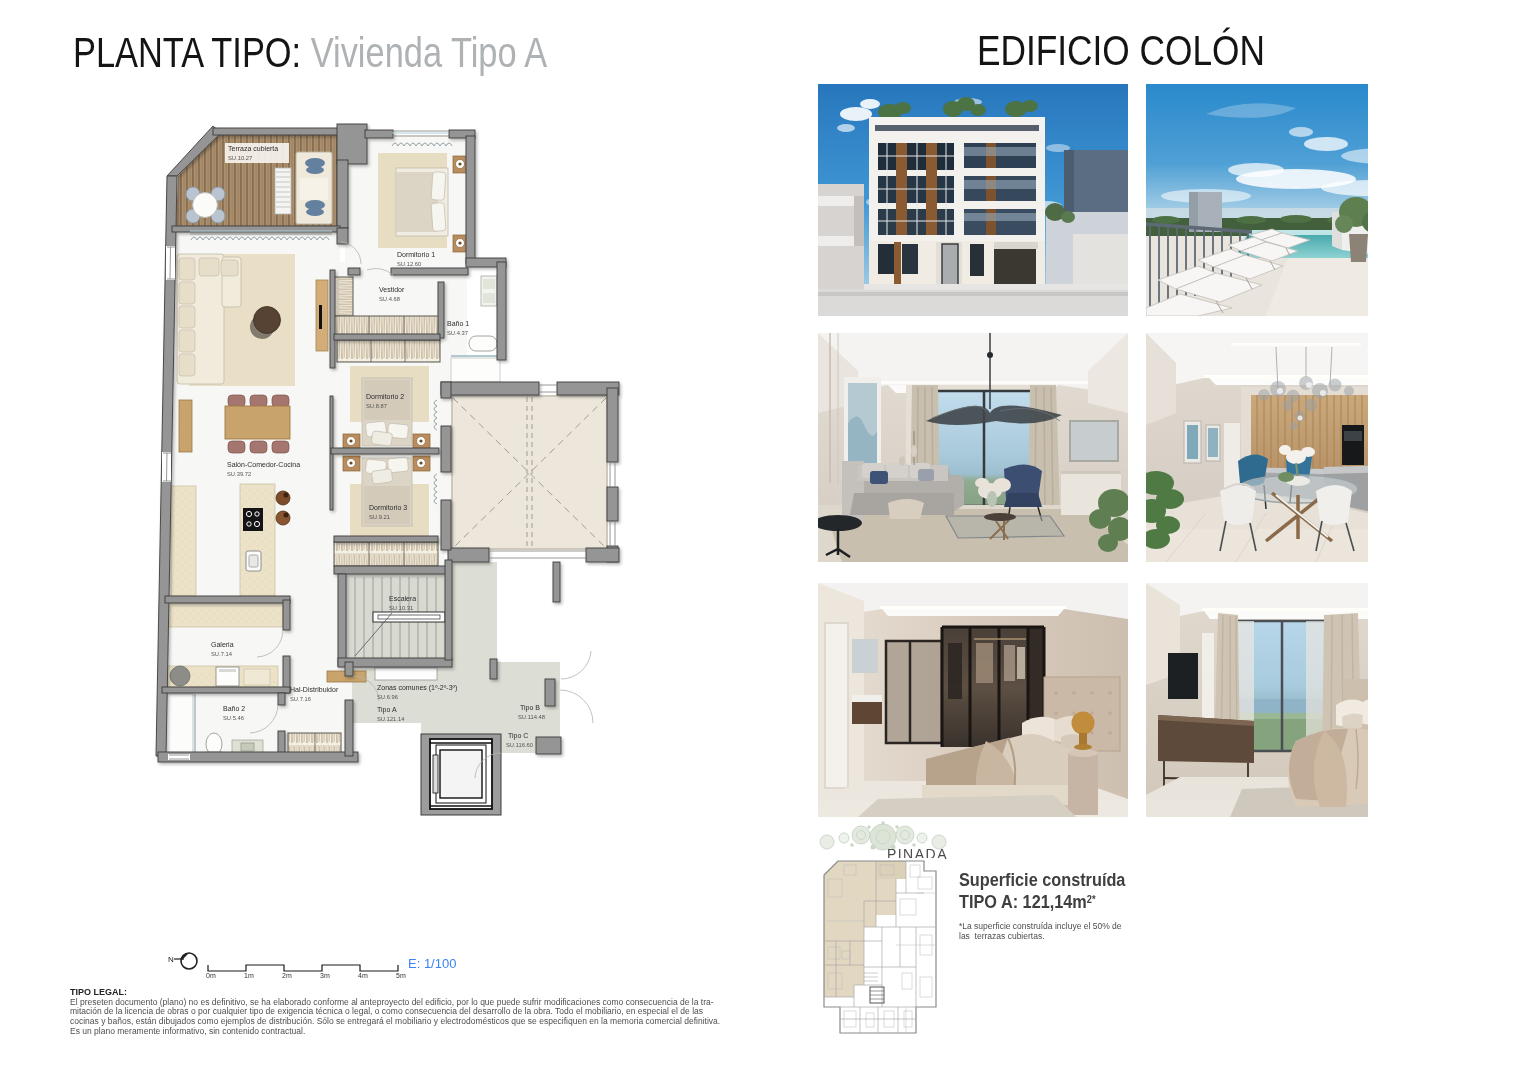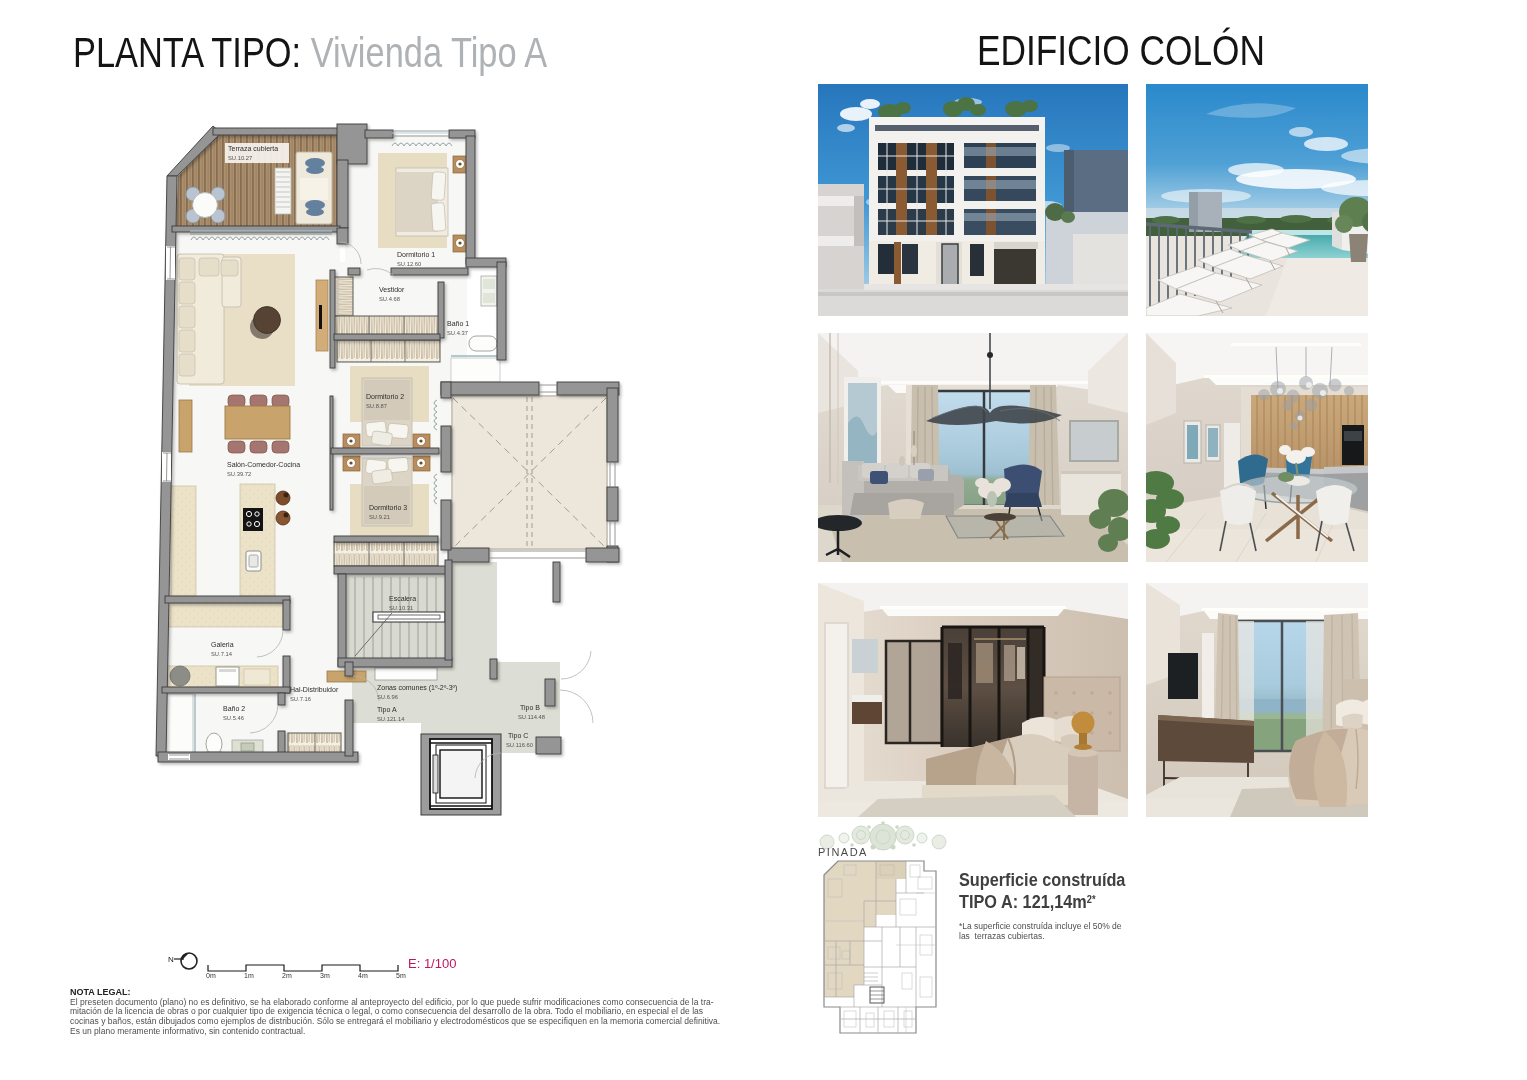--- a/index.html
+++ b/index.html
@@ -708,21 +708,21 @@
           <circle cx="76" cy="27" r="2.5"></circle>
           <circle cx="35" cy="25" r="1.8"></circle>
           <circle cx="97" cy="25" r="1.8"></circle>
 <circle cx="66" cy="3" r="1.8"></circle>
           <circle cx="52" cy="7" r="1.8"></circle>
           <circle cx="80" cy="7" r="1.8"></circle>
 </g>
 </svg>
 </div>
 
-<div class="abs" style="left:818px;top:846px;width:130px;text-align:left;font-size:11px;letter-spacing:1.5px;color:#4a4a4a;">PINADA</div>
+<div class="abs" style="left:818px;top:846px;width:130px;text-align:right;font-size:14px;letter-spacing:1.5px;color:#4a4a4a;">PINADA</div>
 
 <div class="abs" id="miniplan" style="left:820px;top:857px;width:122px;height:181px;">
 <svg width="122" height="181" viewBox="0 0 122 181">
 <rect x="1" y="1" width="120" height="179" fill="#ffffff"></rect>
 
 <polygon points="4,18 18,4 56,4 56,22 76,22 76,58 56,58 56,70 44,70 44,128 34,128 34,140 4,140" fill="#e2d8c2"></polygon>
 <polygon points="56,4 86,4 86,22 56,22" fill="#dbd0b8"></polygon>
 
 <g fill="none" stroke="#8a8a8a" stroke-width="1.2">
 <polygon points="4,18 18,4 104,4 104,14 116,14 116,150 96,150 96,176 20,176 20,150 4,150"></polygon>
@@ -807,24 +807,24 @@
 <text x="46" y="33">0m</text>
           <text x="84" y="33">1m</text>
           <text x="122" y="33">2m</text>
 <text x="160" y="33">3m</text>
           <text x="198" y="33">4m</text>
           <text x="236" y="33">5m</text>
 </g>
 </svg>
 </div>
 
-<div class="abs" style="left:408px;top:956px;font-size:13px;color:#be185d;">E: 1/100</div>
+<div class="abs" style="left:408px;top:956px;font-size:13px;color:#3b82f6;">E: 1/100</div>
 
 <div class="abs" style="left:70px;top:988px;width:690px;font-size:8.5px;color:#4e4e4e;line-height:9.7px;">
-<b style="font-size:9px;color:#222;">NOTA LEGAL:</b><br>
+<b style="font-size:9px;color:#222;">TIPO LEGAL:</b><br>
 El preseten documento (plano) no es definitivo, se ha elaborado conforme al anteproyecto del edificio, por lo que puede sufrir modificaciones como consecuencia de la tra-<br>
 mitación de la licencia de obras o por cualquier tipo de exigencia técnica o legal, o como consecuencia del desarrollo de la obra. Todo el mobiliario, en especial el de las<br>
 cocinas y baños, están dibujados como ejemplos de distribución. Sólo se entregará el mobiliario y electrodomésticos que se especifiquen en la memoria comercial definitiva.<br>
 Es un plano meramente informativo, sin contenido contractual.
 </div>
 
 <div class="abs" id="plan" style="left:150px;top:110px;width:620px;height:760px;">
 <svg width="620" height="760" viewBox="150 110 620 760" font-family="Liberation Sans, sans-serif">
 <defs>
 <pattern id="deck" width="6" height="12" patternUnits="userSpaceOnUse">

